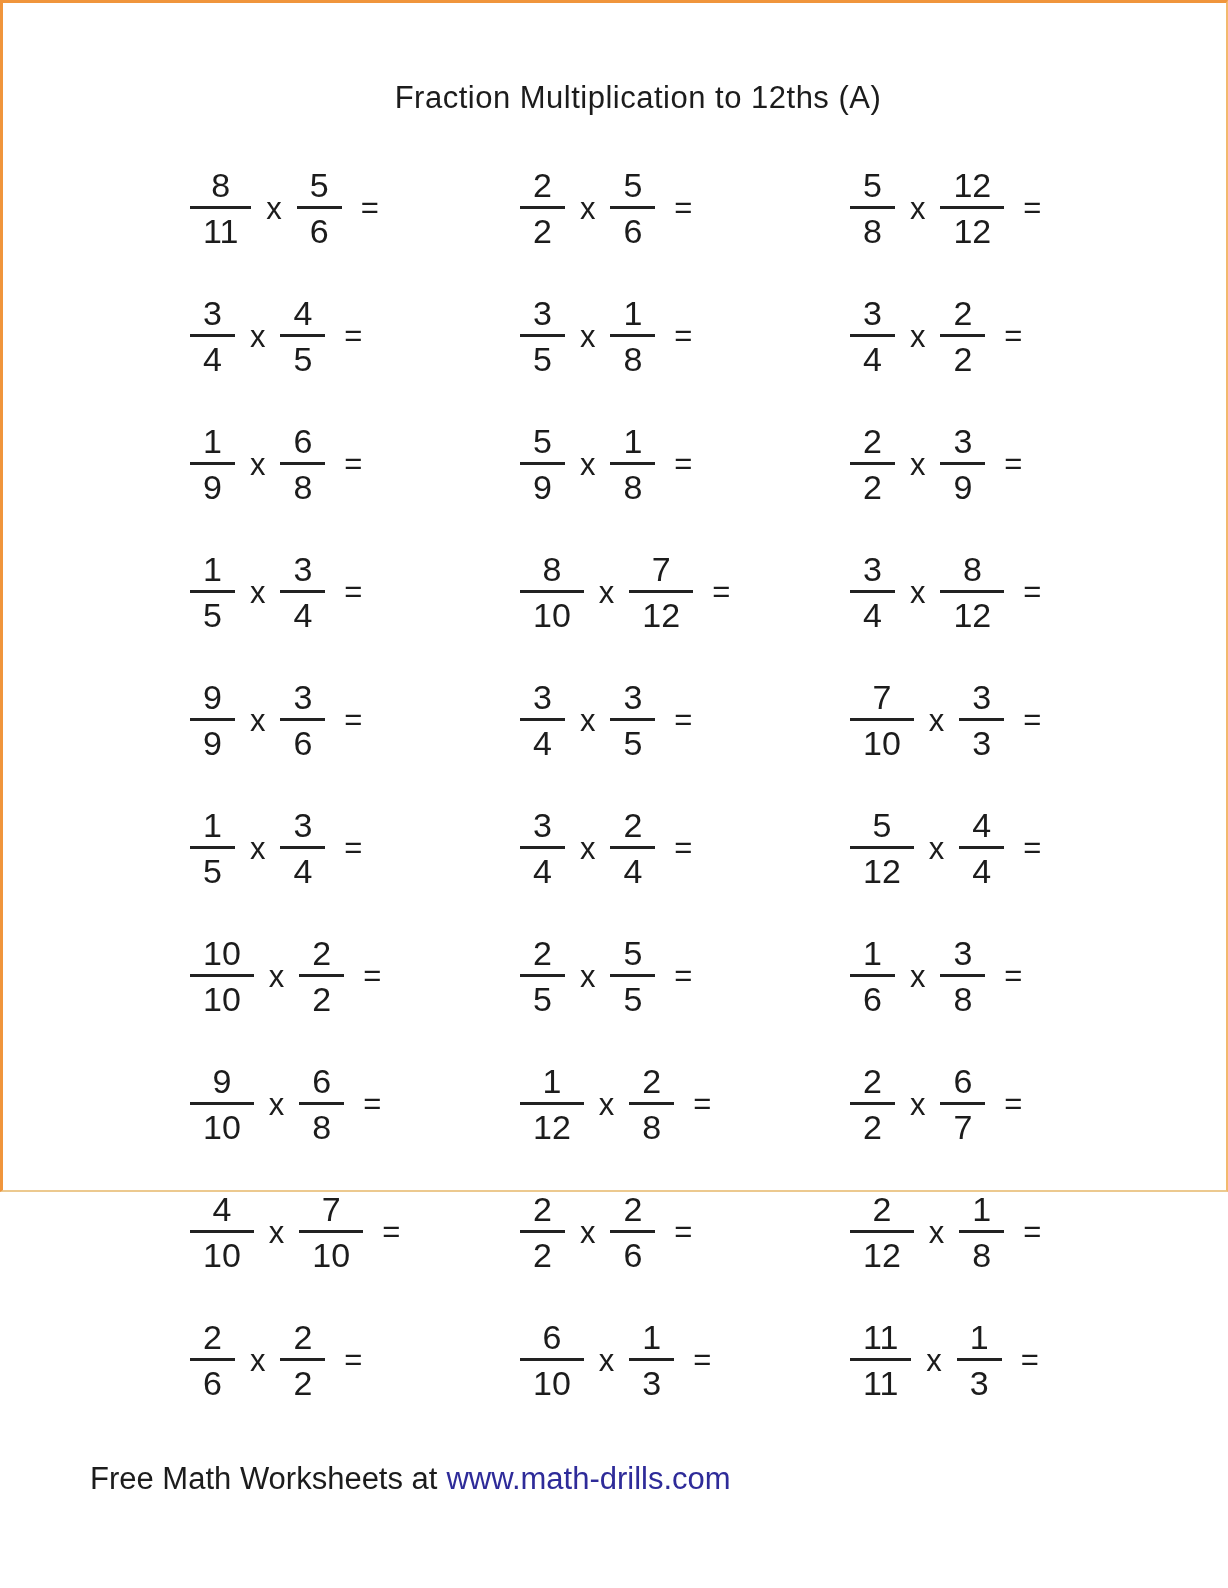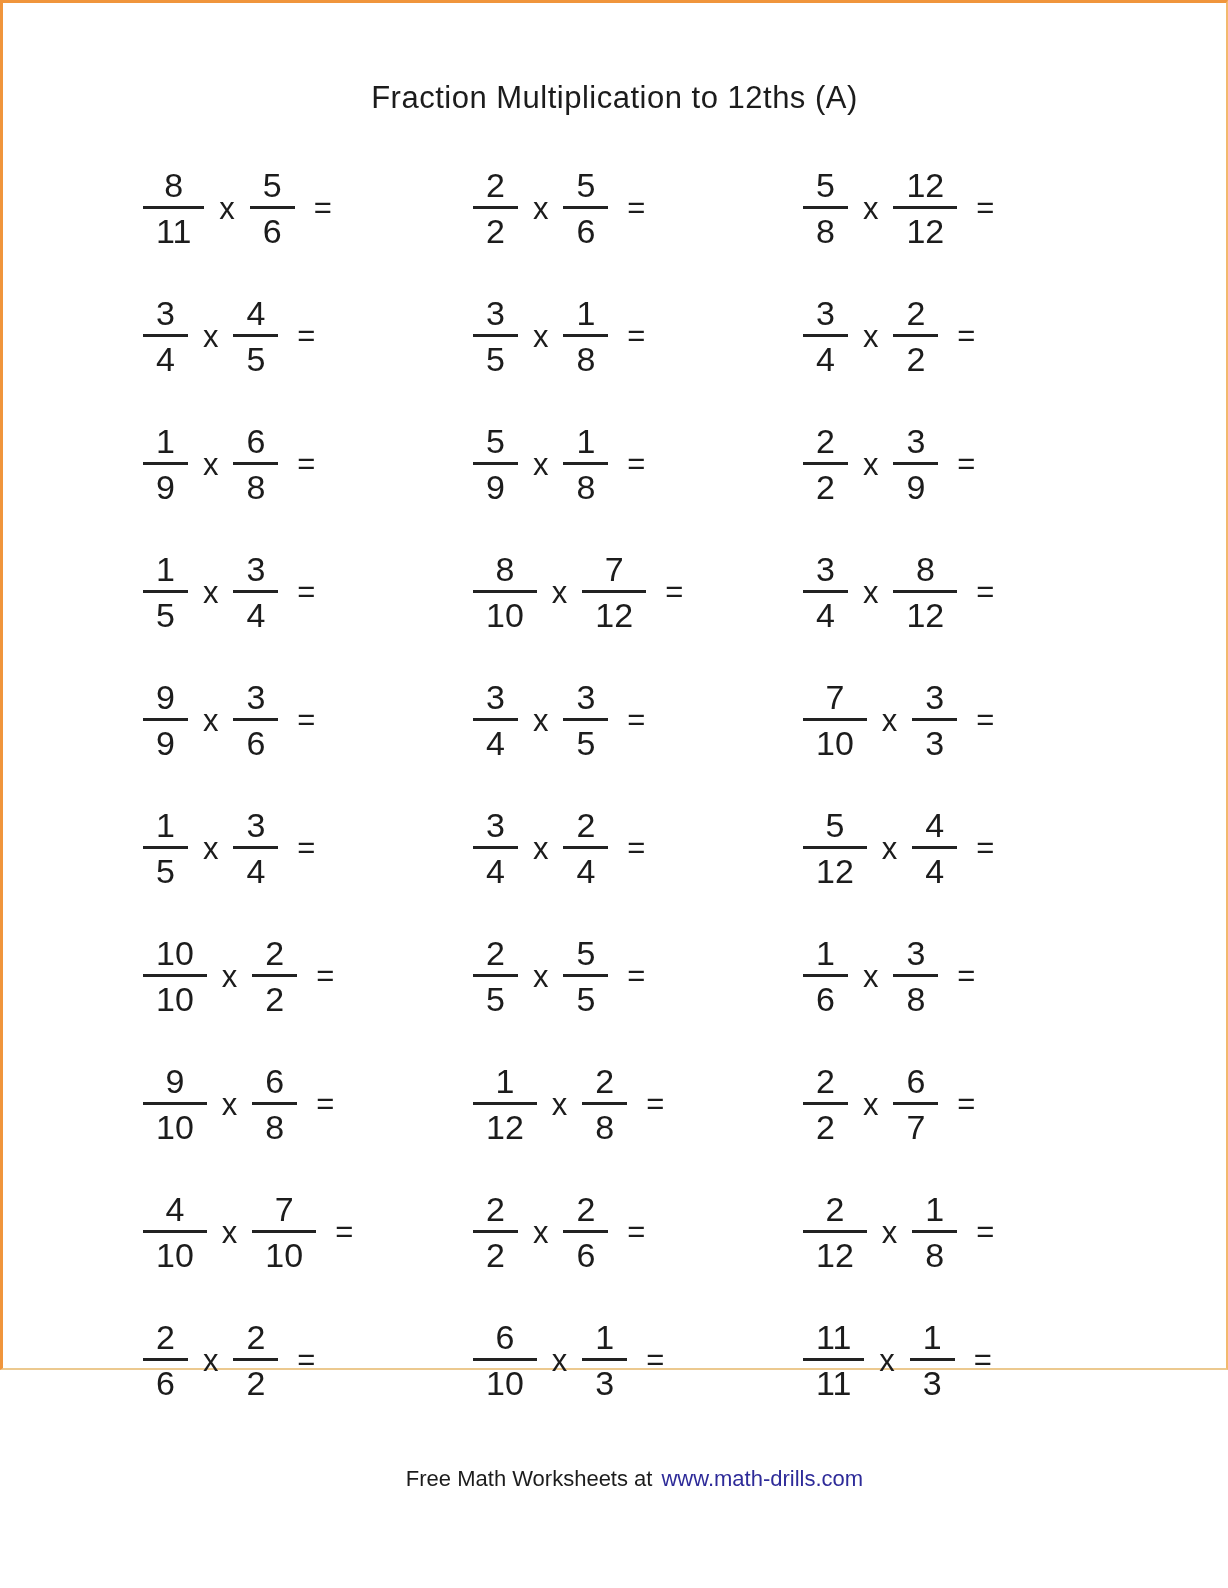--- a/index.html
+++ b/index.html
@@ -13,26 +13,27 @@
   body {
     width: 1228px;
     height: 1588px;
     background: #ffffff;
     font-family: "Liberation Sans", sans-serif;
     color: var(--text);
     overflow: hidden;
   }
   .sheet {
     width: 1228px;
-    height: 1370px;
+    height: 1192px;
     border-top: 3px solid var(--border);
     border-left: 3px solid var(--border);
     border-right: 2px solid #f3b96d;
     border-bottom: 2px solid #ecc98f;
     background: #ffffff;
+    padding-left: 47px;
   }
   .page-title {
     padding-top: 76px;
     text-align: center;
     font-size: 31px;
     line-height: 37px;
     color: var(--text);
     letter-spacing: 0.5px;
   }
   .problems-grid {
@@ -67,22 +68,21 @@
   .op {
     font-size: 31px;
     padding-top: 2px;
   }
   .eq {
     font-size: 31px;
     padding-left: 4px;
   }
   .footer {
     margin-top: 36px;
-    text-align: center;
-    font-size: 22px;
+    font-size: 31px;
     line-height: 37px;
     margin-left: 40px;
   }
   .footer-prefix { margin-right: 9px; }
   .footer-link {
     color: var(--link);
     text-decoration: none;
     cursor: pointer;
   }
 </style>

